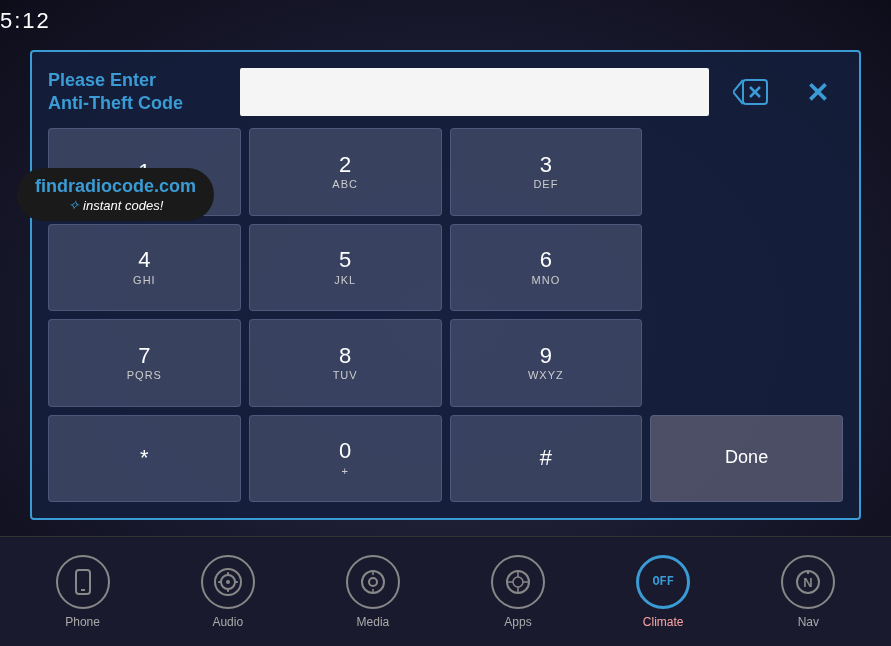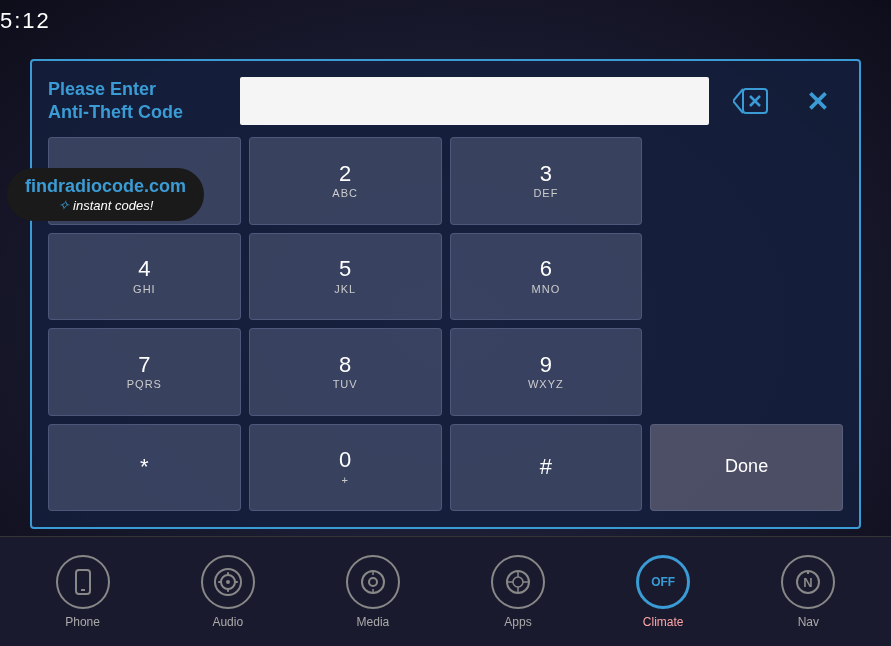--- a/index.html
+++ b/index.html
@@ -28,21 +28,21 @@
       font-size: 22px;
       font-weight: 300;
       letter-spacing: 2px;
       z-index: 10;
     }
 
     
     .main-panel {
       position: relative;
       z-index: 10;
-      margin: 17px 30px;
+      margin: 8px 30px;
       border: 2px solid #3a9bd5;
       border-radius: 4px;
       background: rgba(20, 30, 60, 0.85);
       padding: 16px;
       height: 470px;
       display: flex;
       flex-direction: column;
       gap: 12px;
     }
 
@@ -175,20 +175,21 @@
       align-items: center;
       justify-content: center;
       color: #aaaaaa;
       font-size: 20px;
       position: relative;
     }
 
     .nav-icon.climate-active {
       border-color: #3a9bd5;
       border-width: 3px;
+      font-family: Liberation Mono, monospace;
     }
 
     .nav-label {
       font-size: 12px;
       color: #aaaaaa;
     }
 
     .nav-label.active {
       color: #fca5a5;
     }
@@ -196,21 +197,21 @@
     .climate-off-text {
       font-size: 12px;
       font-weight: bold;
       color: #3a9bd5;
     }
 
     
     .watermark {
       position: absolute;
       top: 168px;
-      left: 7px;
+      left: 17px;
       background: #1a1a1a;
       border-radius: 30px;
       padding: 8px 18px;
       z-index: 50;
     }
 
     .watermark-url {
       color: #3a9bd5;
       font-size: 18px;
       font-weight: bold;

